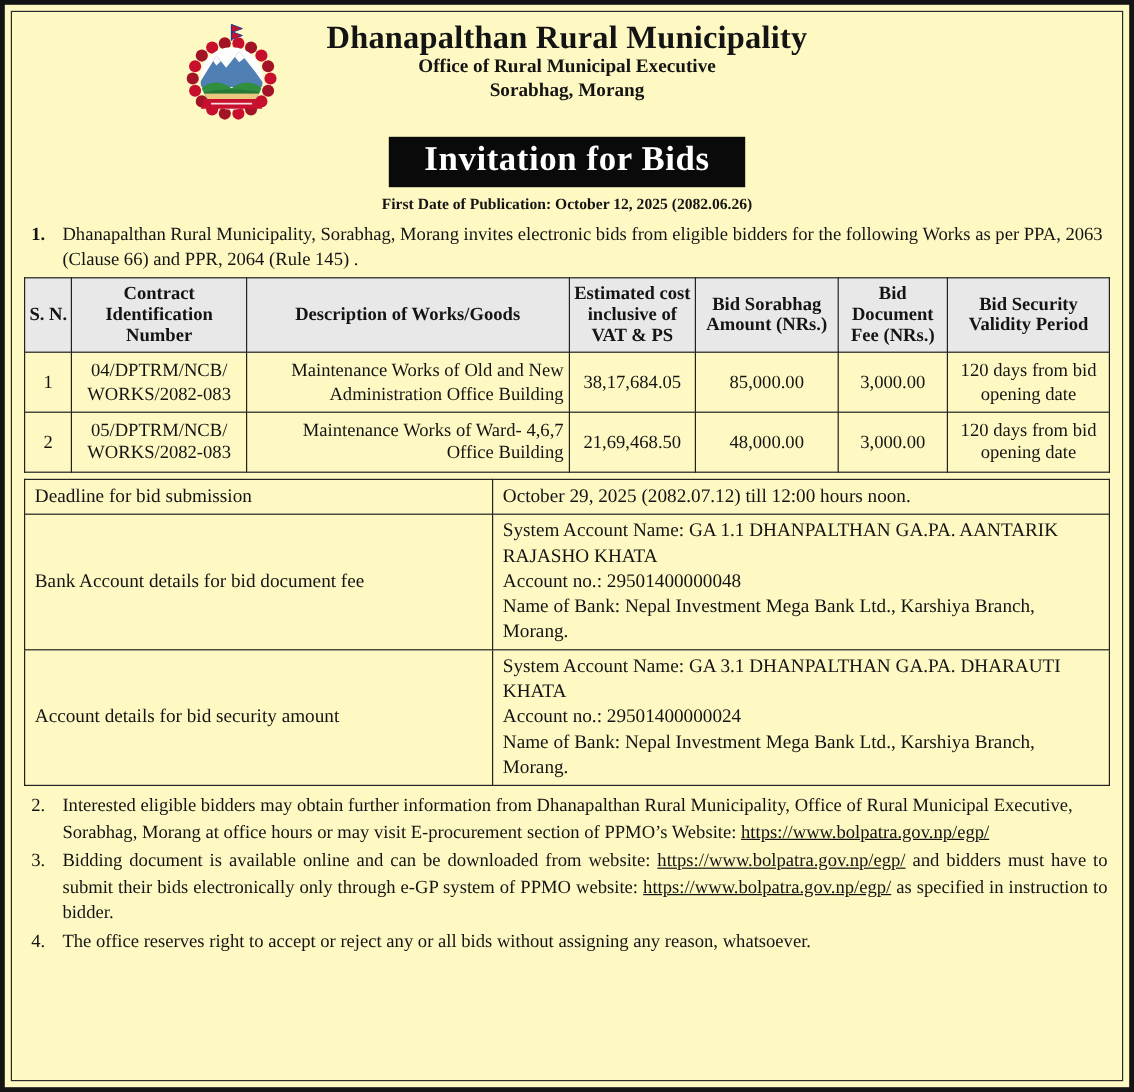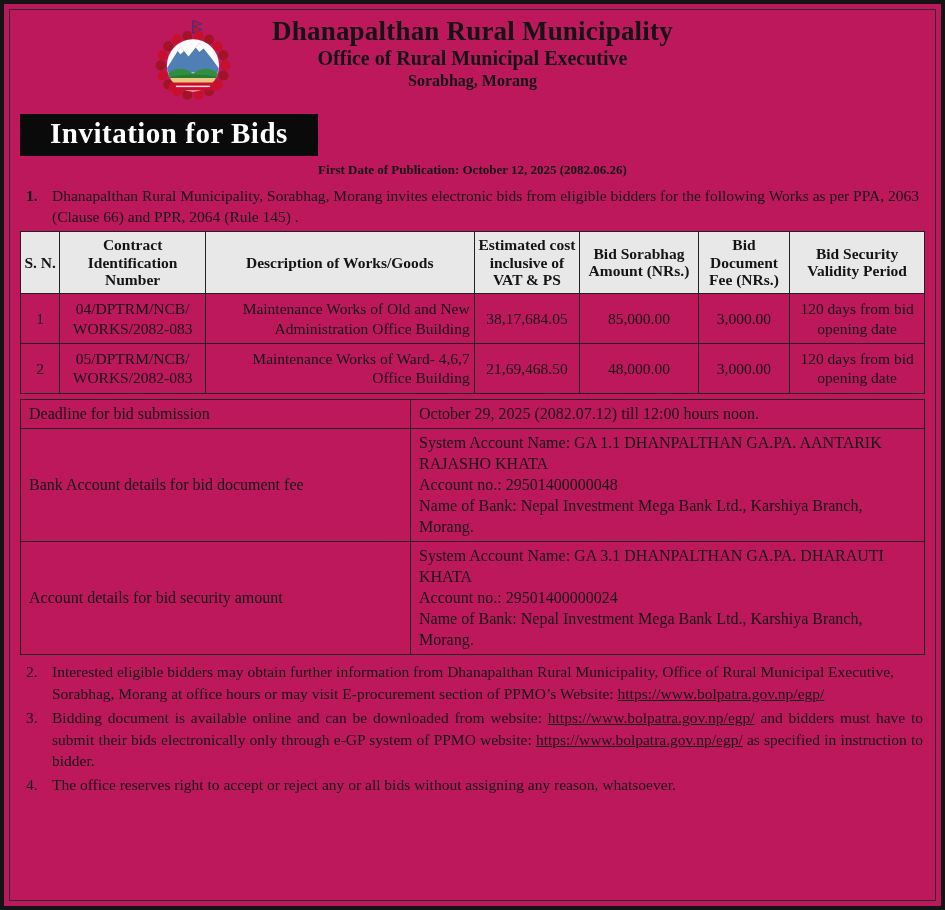--- a/index.html
+++ b/index.html
@@ -2,37 +2,37 @@
 <html><head>
 <meta charset="utf-8">
 <style>
   * { margin:0; padding:0; box-sizing:border-box; }
   body {
     background:#cfcfcf;
     font-family:"Liberation Serif","DejaVu Serif",serif;
     color:#141414;
   }
   .page {
-    width:945px; height:910px; background:#be185d; position:relative;
+    width:945px; height:910px; background:#fef9c3; position:relative;
     margin:0 auto; overflow:hidden;
     border:4px solid #141414;
   }
   .inner-frame {
     position:absolute; inset:5px;
     border:1px solid #2b2b2b;
     padding:6px 10px 4px 10px;
     overflow:hidden;
   }
   
   .header { position:relative; text-align:center; min-height:90px; margin-bottom:2px; }
   .logo { position:absolute; left:128px; top:2px; width:90px; height:84px; }
   .title-main { font-size:27px; font-weight:bold; line-height:1.15; letter-spacing:.2px; }
-  .title-sub  { font-size:20px; font-weight:bold; line-height:1.15; }
+  .title-sub  { font-size:16px; font-weight:bold; line-height:1.15; }
   .title-loc  { font-size:16px; font-weight:bold; margin-top:2px; }
-  .banner-row { text-align:left; margin:8px 0 6px 0; }
+  .banner-row { text-align:center; margin:8px 0 6px 0; }
   .banner {
     display:inline-block; background:#0a0a0a; color:#fff;
     font-size:29px; font-weight:bold; padding:3px 30px 6px 30px;
     letter-spacing:.5px;
   }
   .pubdate { text-align:center; font-size:13px; font-weight:bold; margin-bottom:7px; }
   
   .para { display:flex; font-size:15.5px; line-height:1.38; margin-bottom:3px; }
   .para .num { width:32px; flex:0 0 32px; padding-left:6px; }
   .para .num.bold { font-weight:bold; }

